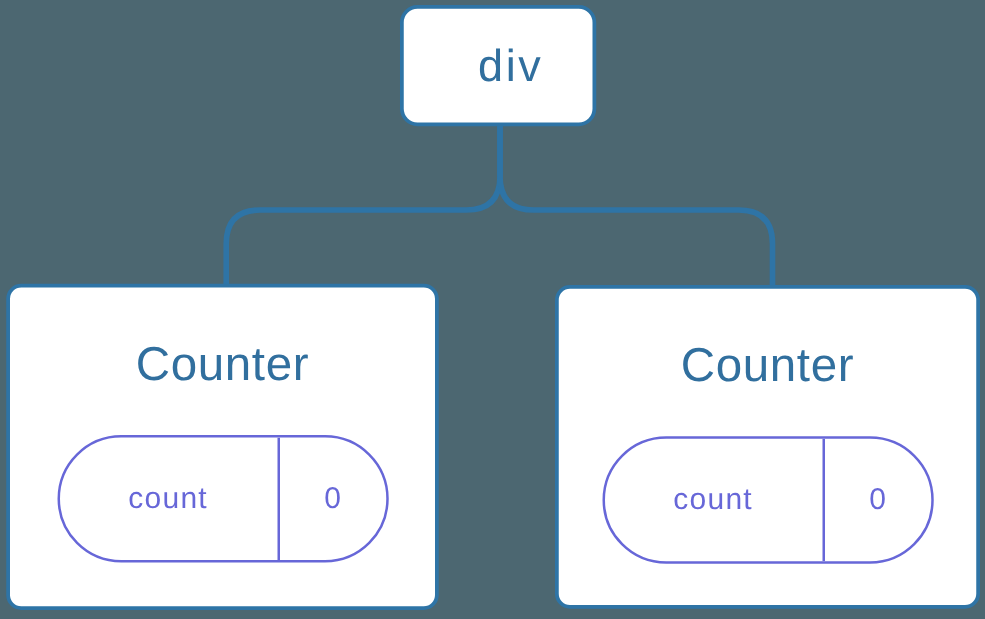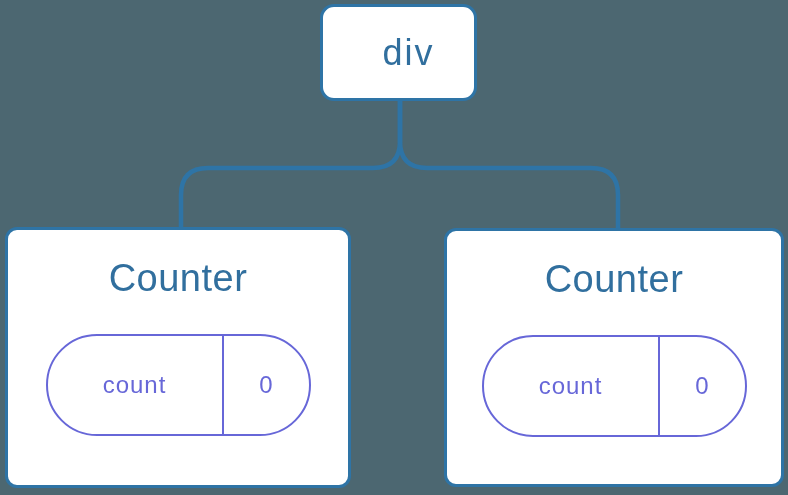--- a/index.html
+++ b/index.html
@@ -41,21 +41,21 @@
   .root-label{
     color:var(--text-blue);
     font-size:36px;
     font-weight:500;
     letter-spacing:2px;
   }
   .card{
     width:346px;height:261px;
     border-radius:12px;
     display:flex;flex-direction:column;align-items:center;
-    padding-top:28px;
+    padding-top:42px;
   }
   .card-left{left:5px;top:227px;}
   .card-right{left:444px;top:228px;width:340px;height:259px;}
   .card-title{
     color:var(--text-blue);
     font-size:38px;
     font-weight:500;
     line-height:40px;
     letter-spacing:0.5px;
   }

